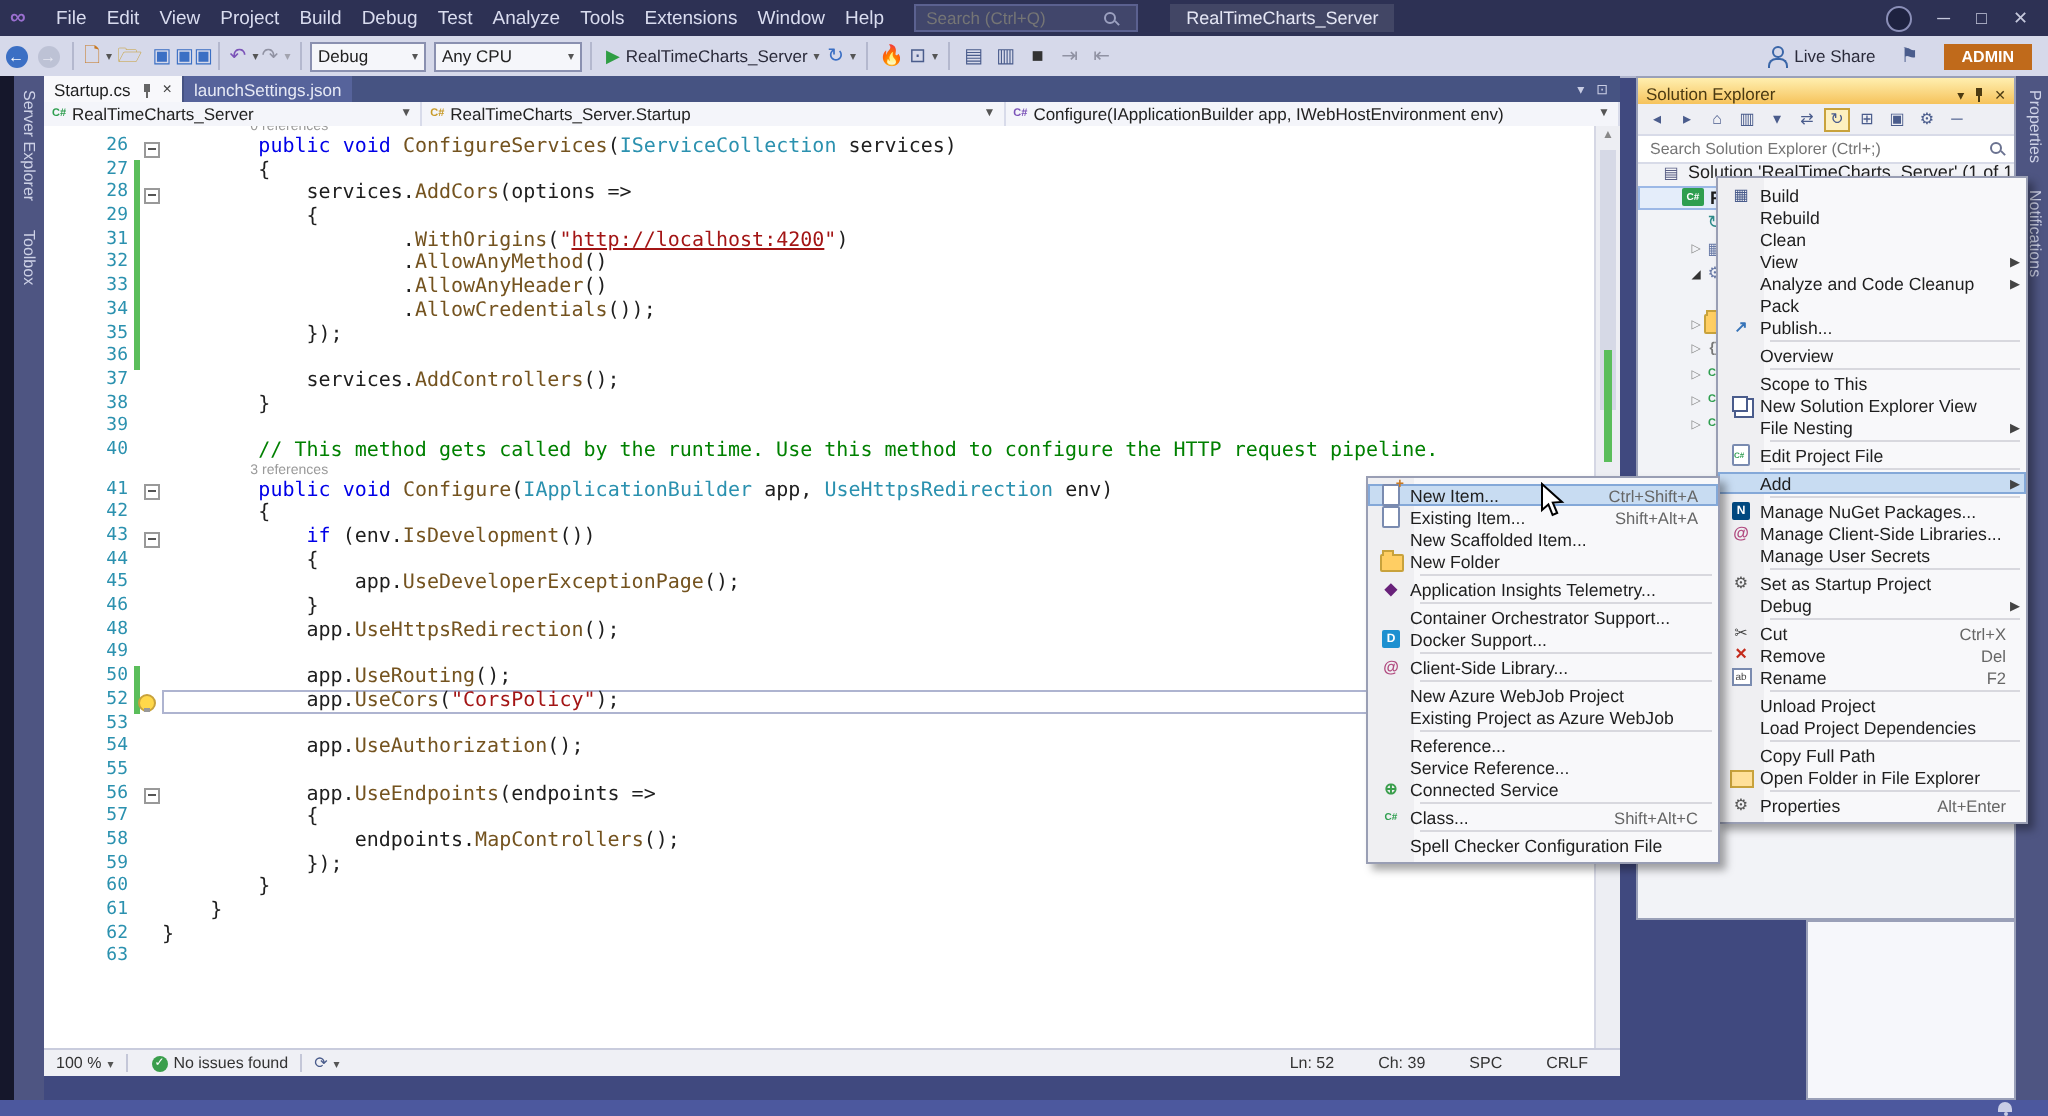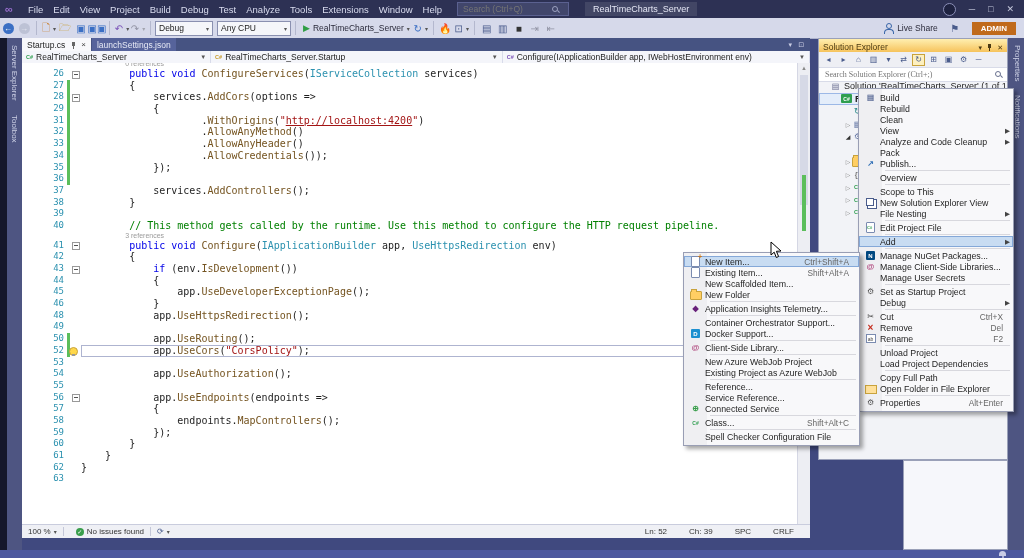--- a/index.html
+++ b/index.html
@@ -100,42 +100,42 @@
   #se-title{height:13px;background:linear-gradient(#FFEFB0,#F6C35C);display:flex;align-items:flex-end;
     font-size:8.5px;color:#4B3A12;padding:0 4px}
   #se-title-icons{margin-left:auto;display:flex;align-items:center;gap:4px;font-size:7px;color:#4B3A12}
   .pinic{position:relative;width:7px;height:9px;display:inline-block}
   .pinic::before{content:"";position:absolute;left:2px;top:1px;width:3px;height:4px;background:#4B3A12}
   .pinic::after{content:"";position:absolute;left:3px;top:5px;width:1px;height:3px;background:#4B3A12}
   #se-toolbar{height:15px;background:#EEEFF4;border-bottom:1px solid #D8DBE8;display:flex;align-items:center;padding:0 3px;gap:2px}
   .seti{display:inline-flex;align-items:center;justify-content:center;width:13px;height:12px;font-size:8px;color:#4A5C8C}
   .seti.hl{background:#FDF0C0;border:1px solid #C8A23C;box-sizing:border-box}
   #se-search{height:13px;background:#fff;border-bottom:1px solid #D8DBE8;display:flex;align-items:center;padding:0 4px}
-  #se-search input{flex:1;border:none;outline:none;font-size:8px;color:#8A8E9E;background:transparent;font-family:Liberation Serif, serif}
+  #se-search input{flex:1;border:none;outline:none;font-size:8px;color:#8A8E9E;background:transparent;font-family:Liberation Sans, sans-serif}
   #se-tree{position:absolute;left:0;top:41px;right:0;bottom:0;overflow:hidden;font-size:9px;color:#1E1E1E}
   .trow{display:flex;align-items:center;height:12.6px;white-space:nowrap}
   .trow.sel{background:#E4EDFA;box-shadow:inset 0 0 0 1px #9CB8E6}
   .trow .arr{width:8px;font-size:6px;color:#888;text-align:center;flex:0 0 8px}
   .trow .arr.d{color:#333}
   .ti{display:inline-flex;align-items:center;justify-content:center;width:11px;height:10px;margin-right:3px;flex:0 0 11px}
   .ti-sol{color:#5A5F85;font-size:8px}
   .ti-proj{background:#2E9E4F;color:#fff;font-size:5px;font-weight:bold;border-radius:1px;width:10px;height:9px}
   .ti-conn{color:#2E8B8B;font-size:9px}
   .ti-deps{color:#6A7BA8;font-size:8px}
   .ti-gear{color:#6A7BA8;font-size:8px}
   .ti-json{color:#777;font-size:7px;font-weight:bold}
   .ti-cs{color:#2E9E4F;font-size:5.5px;font-weight:bold}
   .fold-ic{position:relative;width:10px;height:8px;background:#FFCE63;border:1px solid #C8A23C;border-radius:1px}
   .fold-ic::before{content:"";position:absolute;left:0;top:-3px;width:4px;height:2px;background:#FFCE63;border:1px solid #C8A23C;border-bottom:none}
   .bold{font-weight:bold}
   
   .menu{position:absolute;z-index:100;border:1px solid #999EB4;box-shadow:3px 3px 4px rgba(0,0,0,.35);
     background:linear-gradient(to right,#EFEFF2 0,#EFEFF2 23px,#F8F8FA 23px);padding:3px 0;font-size:8.8px;color:#1E1E1E}
   #menu-project{left:858px;top:88px;width:154px}
-  #menu-add{left:683px;top:252px;width:175px}
+  #menu-add{left:683px;top:238px;width:175px}
   .mitem{display:flex;align-items:center;height:11px;padding:0 3px 0 2px;white-space:nowrap}
   .mitem.hl{background:#C8DCF2;box-shadow:inset 0 0 0 1px #84A8D8}
   .micon{width:19px;flex:0 0 19px;display:flex;justify-content:center;align-items:center}
   .mlabel{flex:1}
   .mshort{color:#666;margin-left:12px;font-size:8.3px}
   .marrow{width:7px;flex:0 0 7px;color:#444;font-size:6.5px;text-align:right}
   .msep{height:1px;background:#D8D8DE;margin:1px 3px 1px 26px}
   .ic{display:inline-flex;align-items:center;justify-content:center;width:11px;height:11px;font-size:8px}
   .ic-doc,.ic-newitem,.ic-existing,.ic-editproj{width:7px;height:9px;background:#fff;border:1px solid #7A8BB0;border-radius:1px;position:relative}
   .ic-newitem::after{content:"+";position:absolute;right:-3px;top:-4px;color:#C87820;font-size:7px;font-weight:bold}

